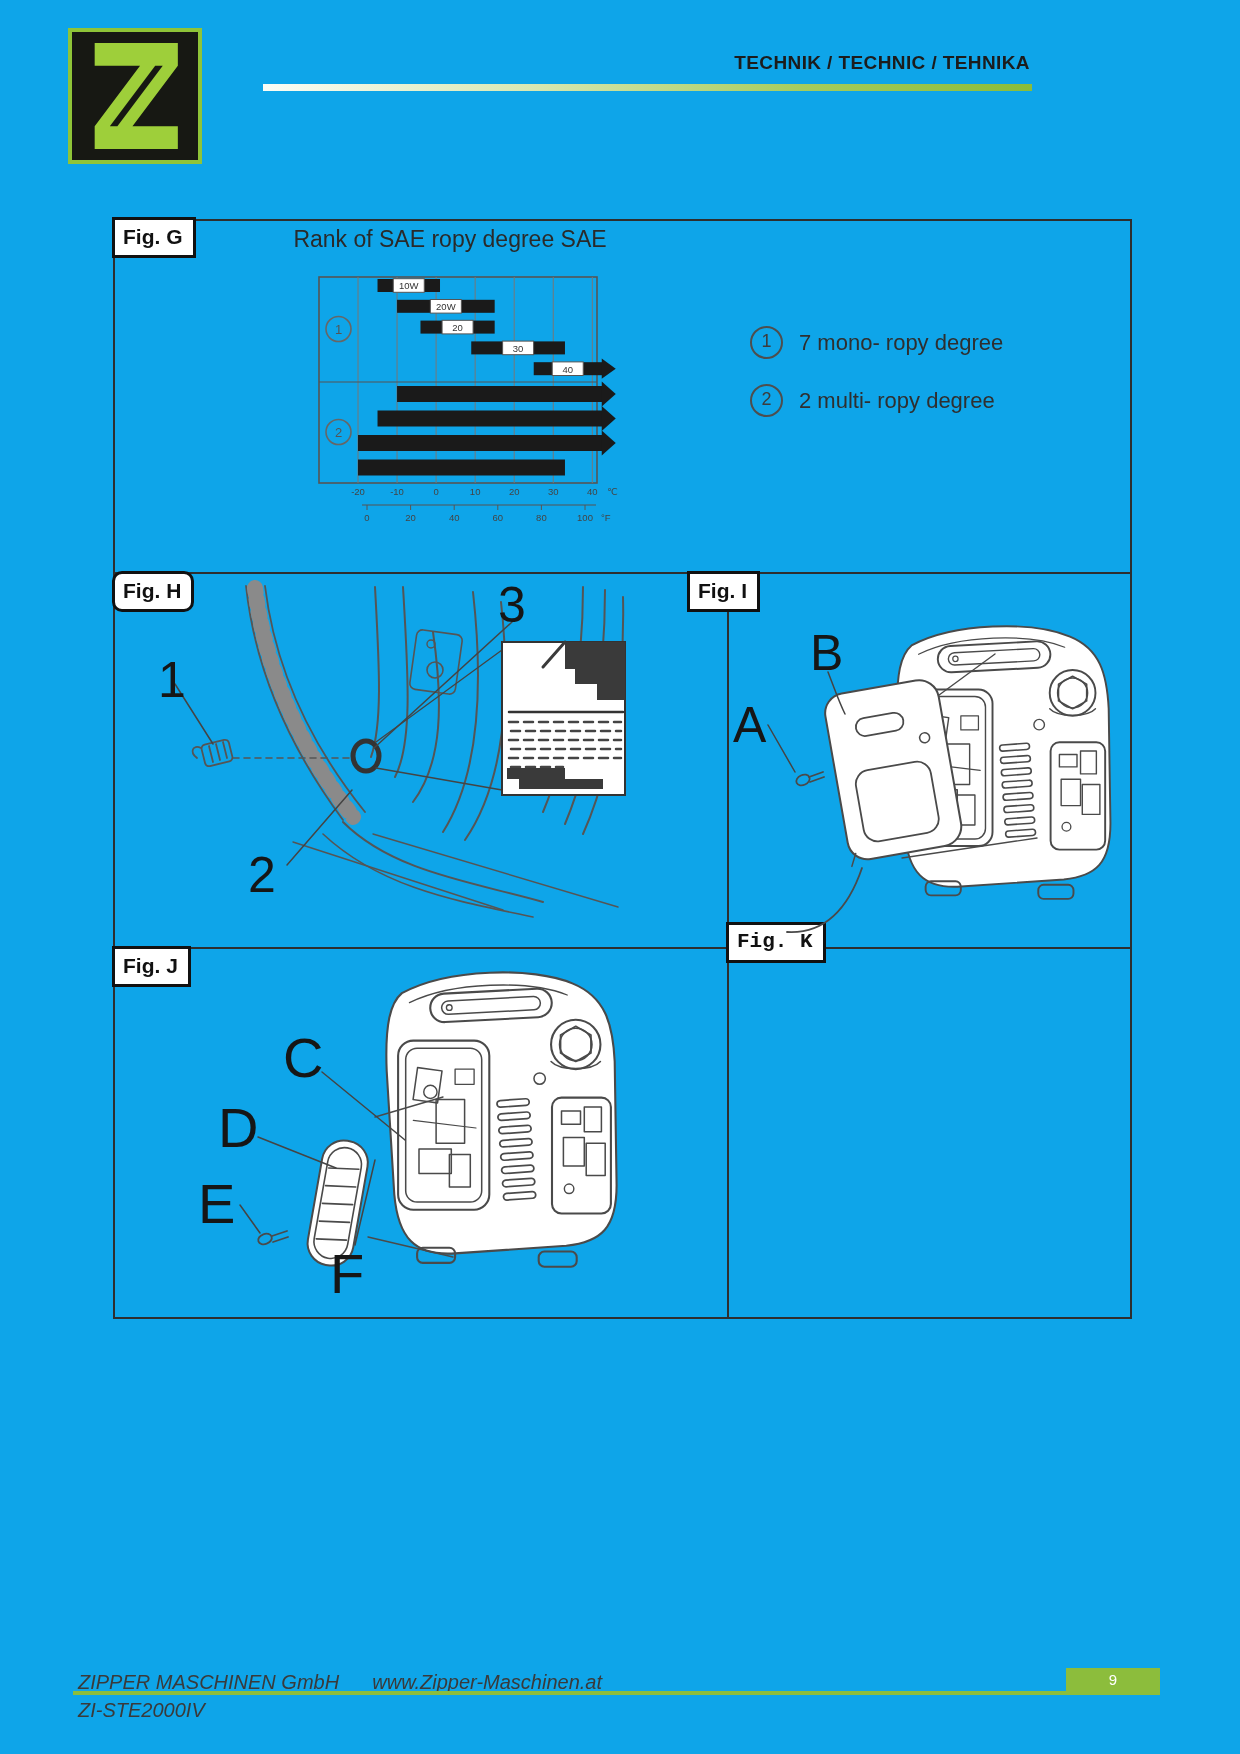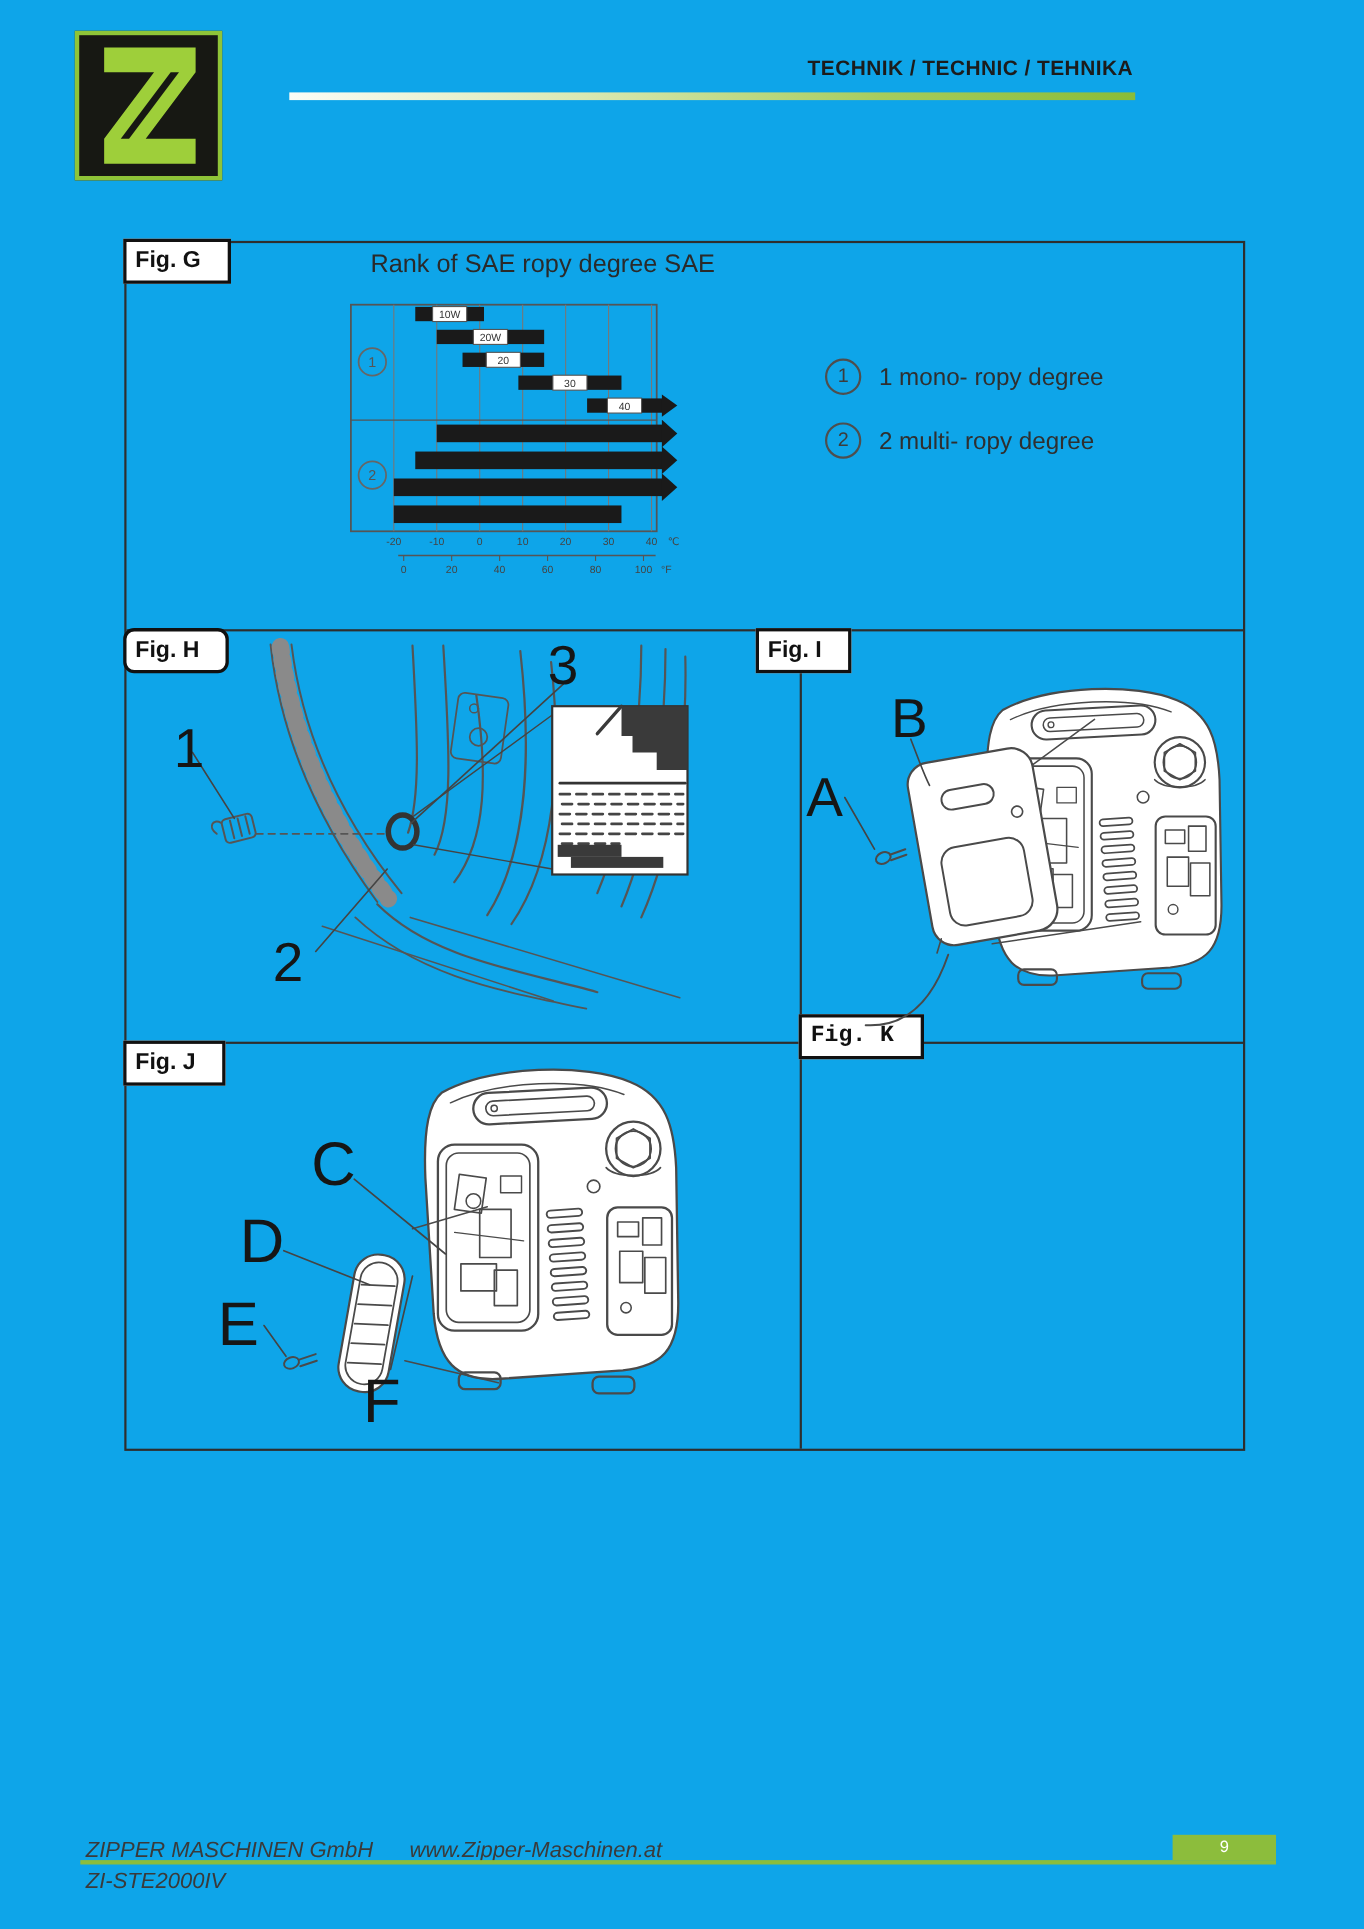--- a/index.html
+++ b/index.html
@@ -12,25 +12,25 @@
   .logo svg{width:100%;height:100%;display:block;}
   .sr{position:absolute;width:1px;height:1px;overflow:hidden;clip-path:inset(50%);}
   .hdr-title{left:0;top:52px;width:1030px;text-align:right;font-size:19px;font-weight:bold;
              letter-spacing:.4px;color:#1c1c1c;}
   .hdr-bar{left:263px;top:84px;width:769px;height:7px;
            background:linear-gradient(90deg,#fbfdf6 0%,#d9e8b2 35%,#a6cc5d 70%,#8abc39 100%);}
 
   
   .ftable{left:113px;top:219px;width:1015px;height:1096px;border:2px solid #2e2e2e;}
   .cell-border{position:absolute;background:#2e2e2e;}
-  .figbox{position:absolute;background:#fff;border:3px solid #111;padding:4px 24px 5px 8px;
+  .figbox{position:absolute;background:#fff;border:3px solid #111;padding:4px 10px 5px 8px;
           font-size:21px;font-weight:bold;color:#111;line-height:1.25;white-space:nowrap;}
 
   
-  .chart-title{left:250px;top:226px;width:400px;text-align:right;font-size:23px;color:#2a2a2a;}
+  .chart-title{left:250px;top:226px;width:400px;text-align:center;font-size:23px;color:#2a2a2a;}
   .chart-caption{left:278px;top:530px;width:360px;text-align:center;font-size:23px;color:#2a2a2a;}
   .legend-row{display:flex;align-items:center;gap:16px;}
   .legend-circ{display:inline-block;width:29px;height:29px;border:2px solid #4e4e4e;border-radius:50%;
                text-align:center;line-height:27px;font-size:18px;color:#3c3c3c;flex:0 0 auto;}
   .legend-txt{font-size:22px;color:#2f2f2f;white-space:nowrap;}
 
   
   .callout{position:absolute;font-weight:400;color:#161616;line-height:1;}
   .co48{font-size:50px;} .co54{font-size:56px;}
 
@@ -170,21 +170,21 @@
       <text x="212.8" y="259" font-size="9.5" fill="#444" text-anchor="middle">60</text>
       <line x1="256.4" y1="243" x2="256.4" y2="248" stroke="#555" stroke-width="1"></line>
       <text x="256.4" y="259" font-size="9.5" fill="#444" text-anchor="middle">80</text>
       <line x1="300" y1="243" x2="300" y2="248" stroke="#555" stroke-width="1"></line>
       <text x="300" y="259" font-size="9.5" fill="#444" text-anchor="middle">100</text>
       <text x="316" y="259" font-size="9.5" fill="#444">°F</text>
     </svg>
 
   <div class="abs legend-row" style="left:750px;top:326px;">
     <span class="legend-circ">1</span>
-    <span class="legend-txt">1 mono- ropy degree</span>
+    <span class="legend-txt">7 mono- ropy degree</span>
   </div>
   <div class="abs legend-row" style="left:750px;top:384px;">
     <span class="legend-circ">2</span>
     <span class="legend-txt">2 multi- ropy degree</span>
   </div>
 
   <svg class="artsvg" style="left:113px;top:572px;" width="612" height="373" viewBox="0 0 612 373" fill="none" stroke="#555" stroke-width="2" stroke-linecap="round">
 
     <path d="M133,14 C140,80 165,160 230,248" stroke-width="1.8"></path>
     <path d="M152,14 C160,80 186,158 252,240" stroke-width="1.8"></path>

